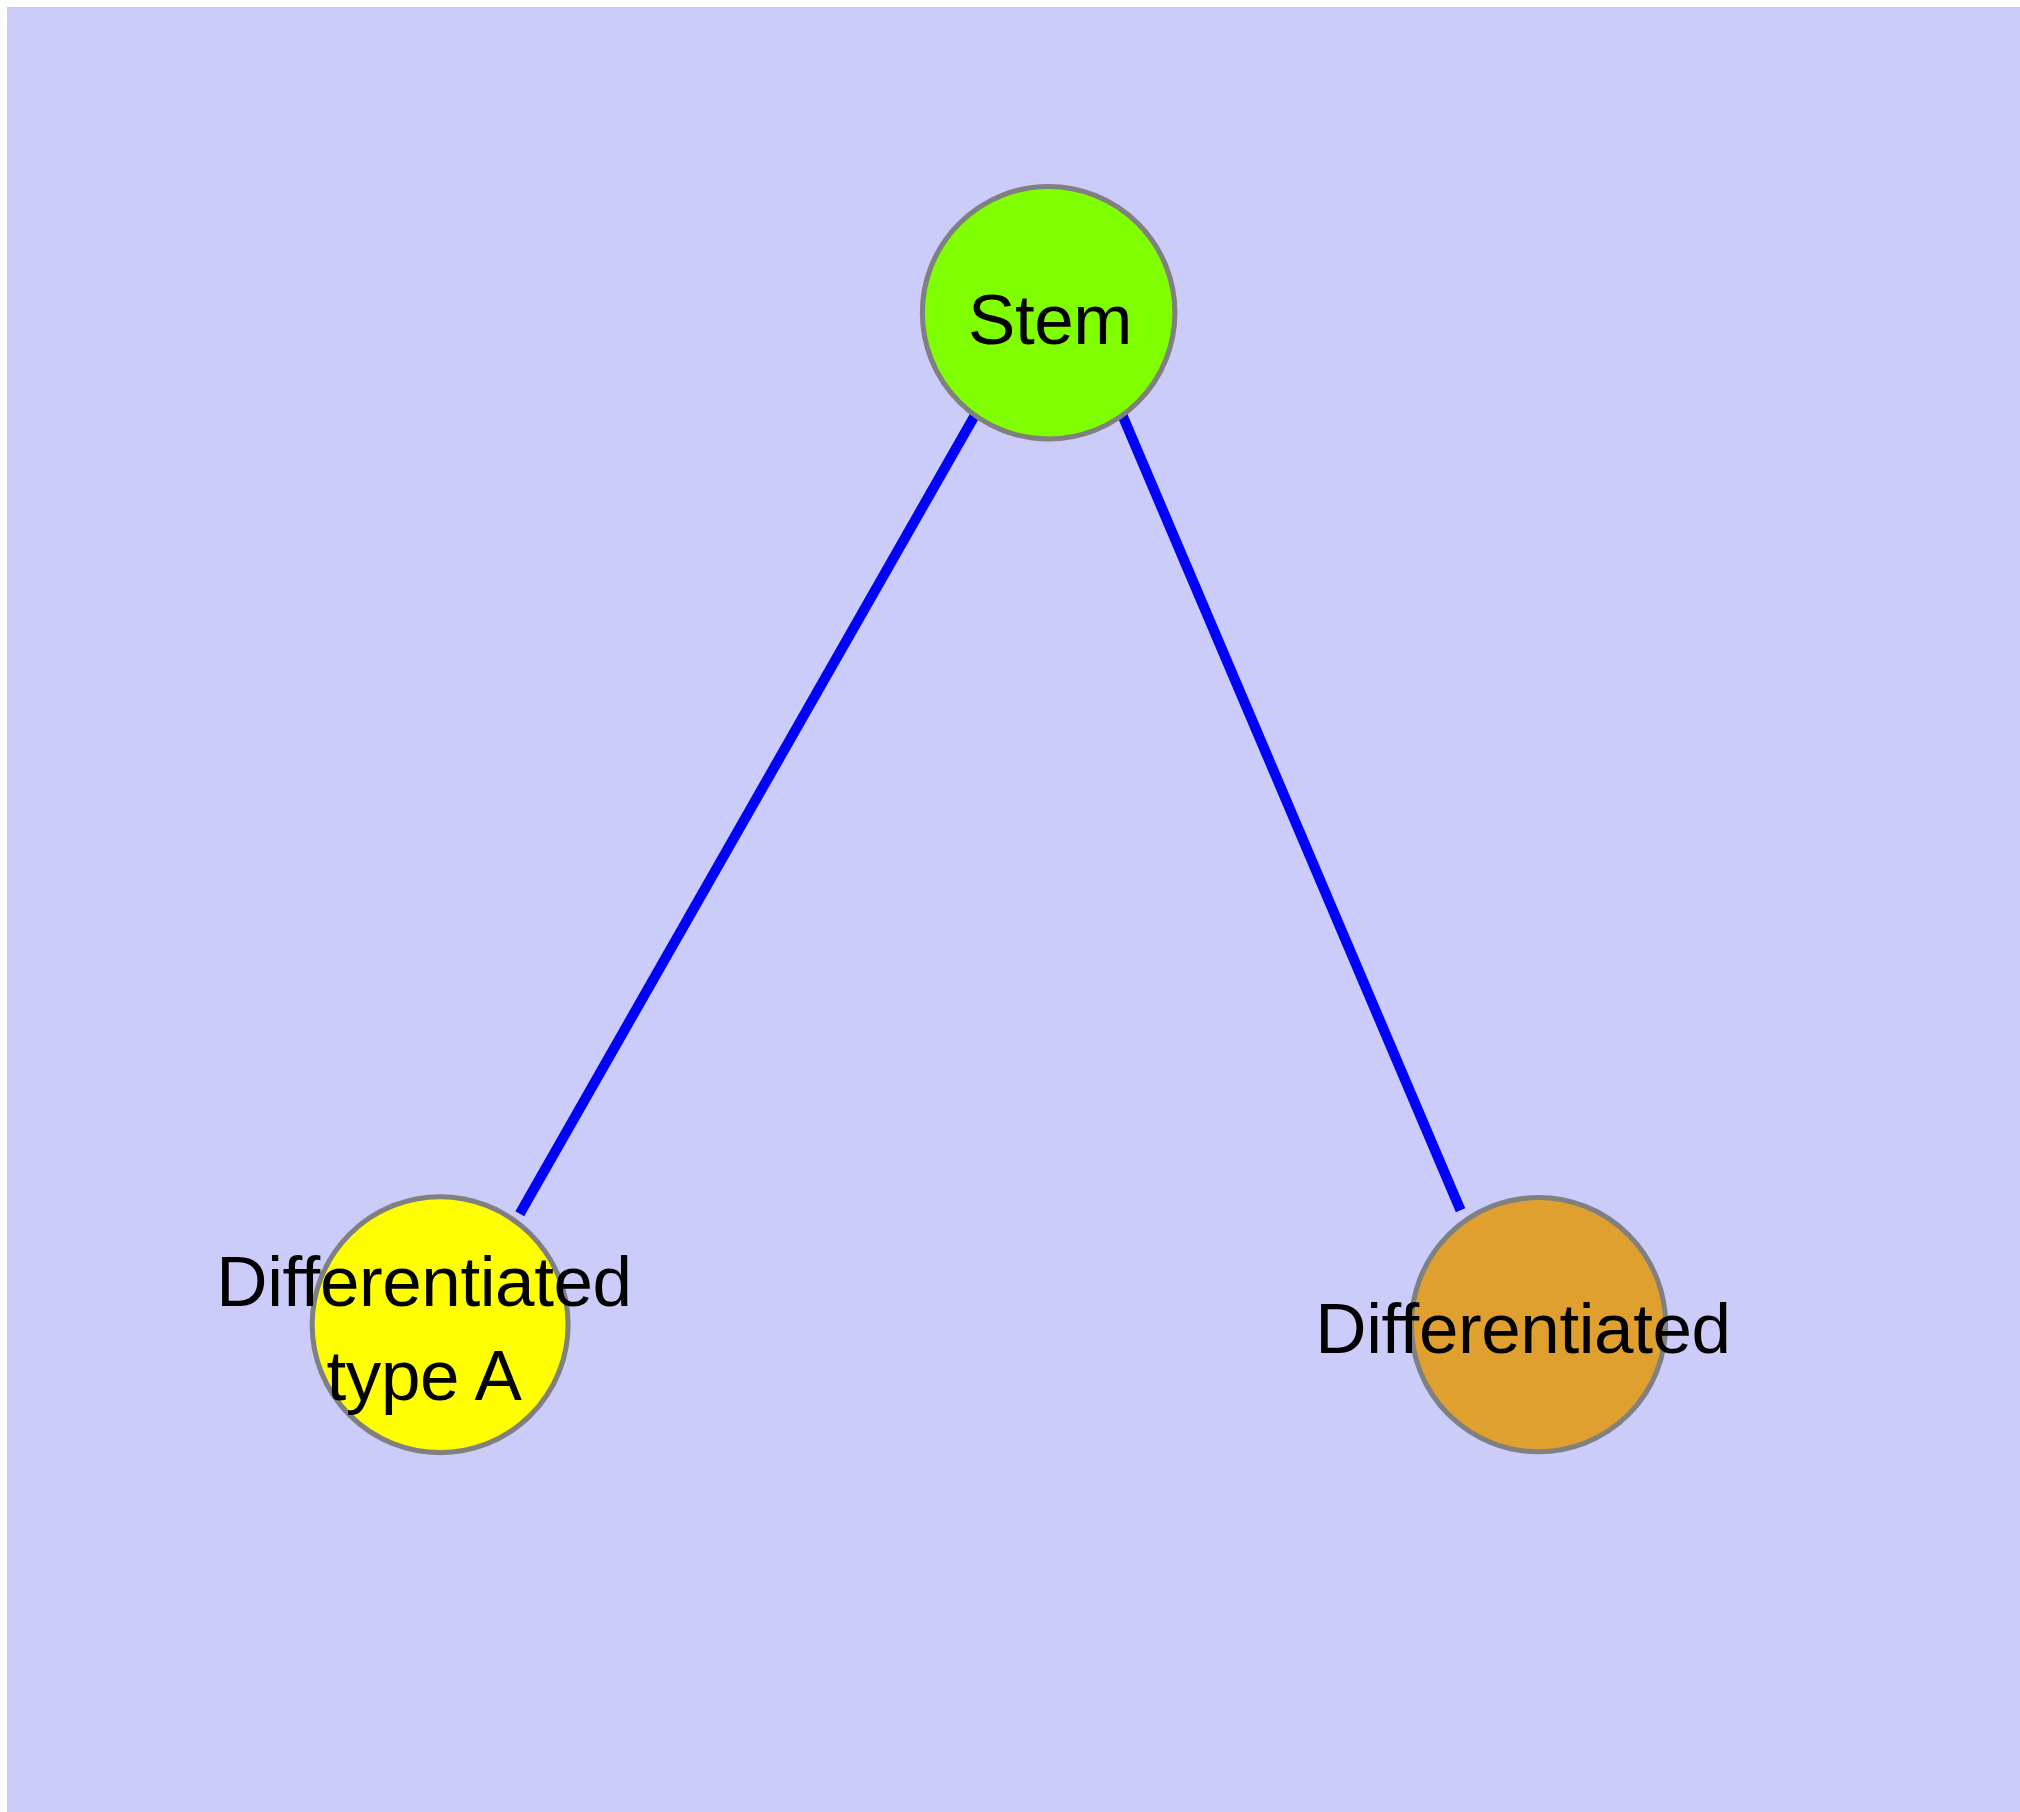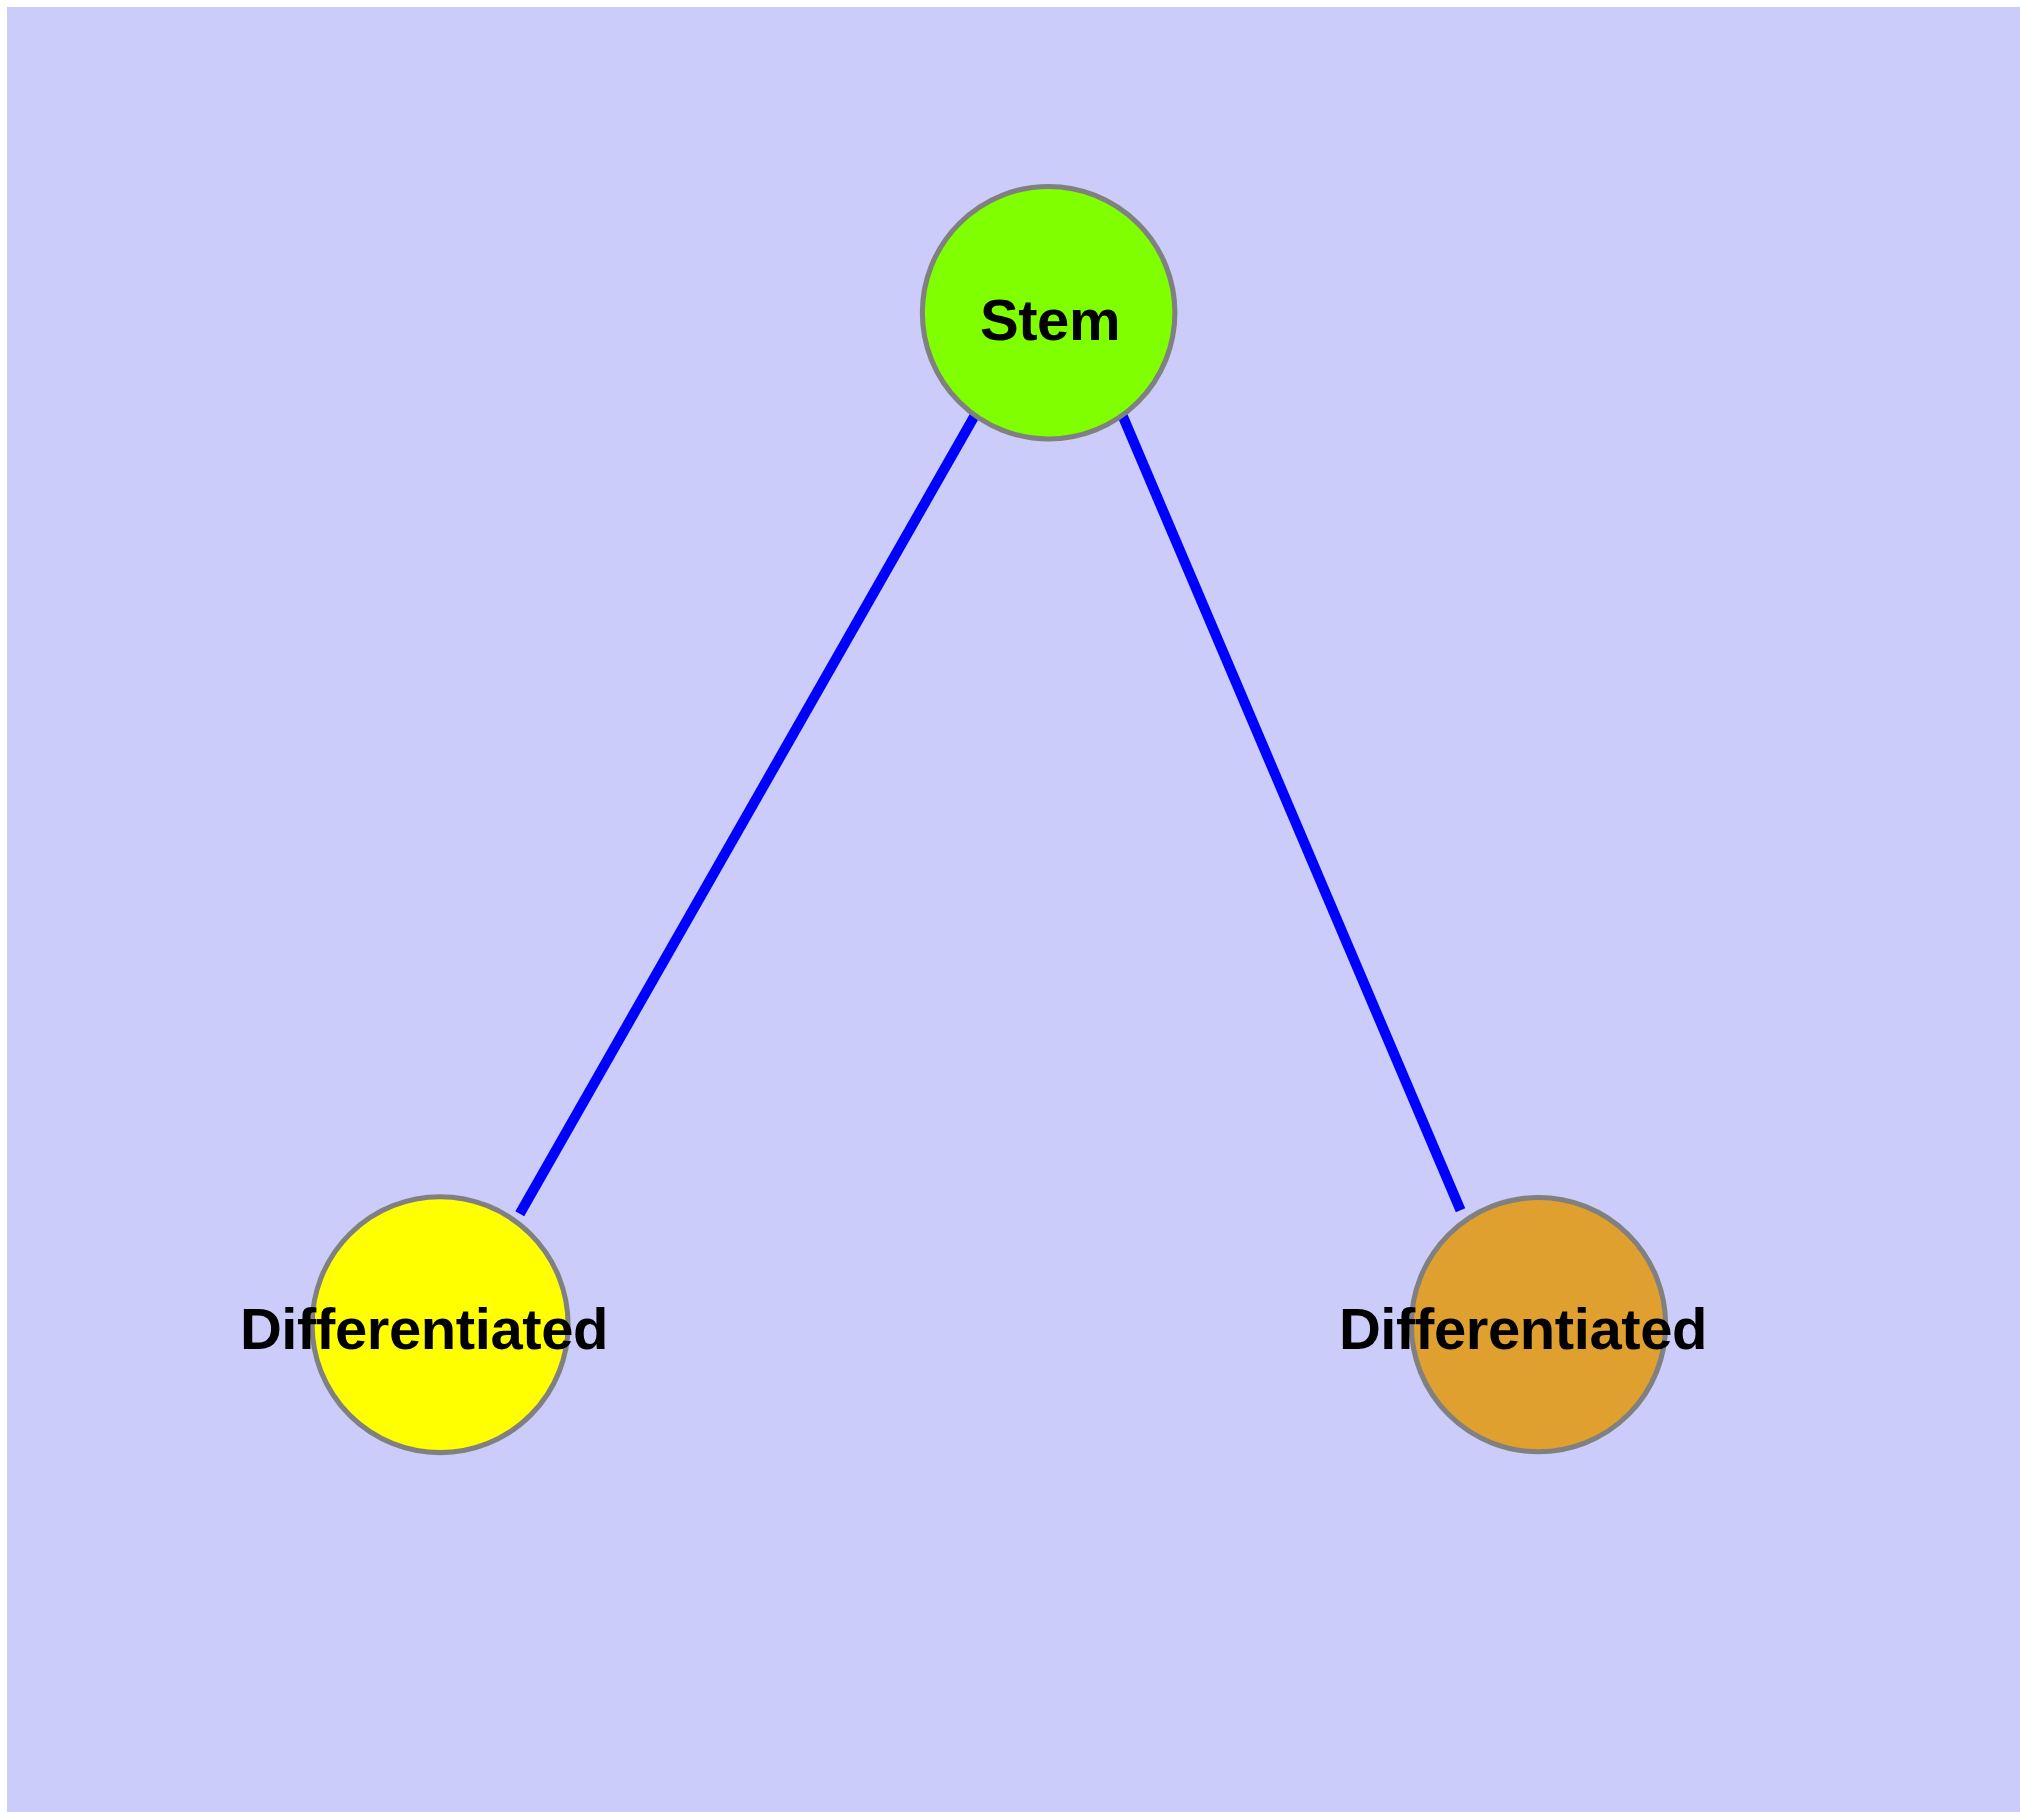--- a/index.html
+++ b/index.html
@@ -38,22 +38,22 @@
     stroke-linecap: butt;
     fill: none;
   }
   .node-circle {
     stroke: #808080;
     stroke-width: 6;
   }
   .node-label {
     position: absolute;
     color: #000000;
-    font-weight: bold;
-    font-size: 58px;
+    font-weight: normal;
+    font-size: 71px;
     line-height: 1.33;
     white-space: nowrap;
     text-align: center;
     transform: translate(-50%, -50%);
     pointer-events: none;
     letter-spacing: -0.4px;
   }
 </style>
 </head>
 <body>
@@ -70,19 +70,20 @@
     <circle class="node-circle" cx="519" cy="1563" r="151" fill="#ffff00" style="stroke: rgb(128, 128, 128);"></circle>
     <circle class="node-circle" cx="1815" cy="1563" r="150" fill="#e0a030" style="stroke: rgb(128, 128, 128);"></circle>
   </svg>
 
   <div class="node-label" style="left:1050px; top:320px;">
     <div>Stem</div>
   </div>
 
   <div class="node-label" style="left:424px; top:1329px;">
     <div>Differentiated</div>
+    <div>type A</div>
   </div>
 
   <div class="node-label" style="left:1523px; top:1329px;">
     <div>Differentiated</div>
   </div>
 </div>
 
 
 </body></html>

